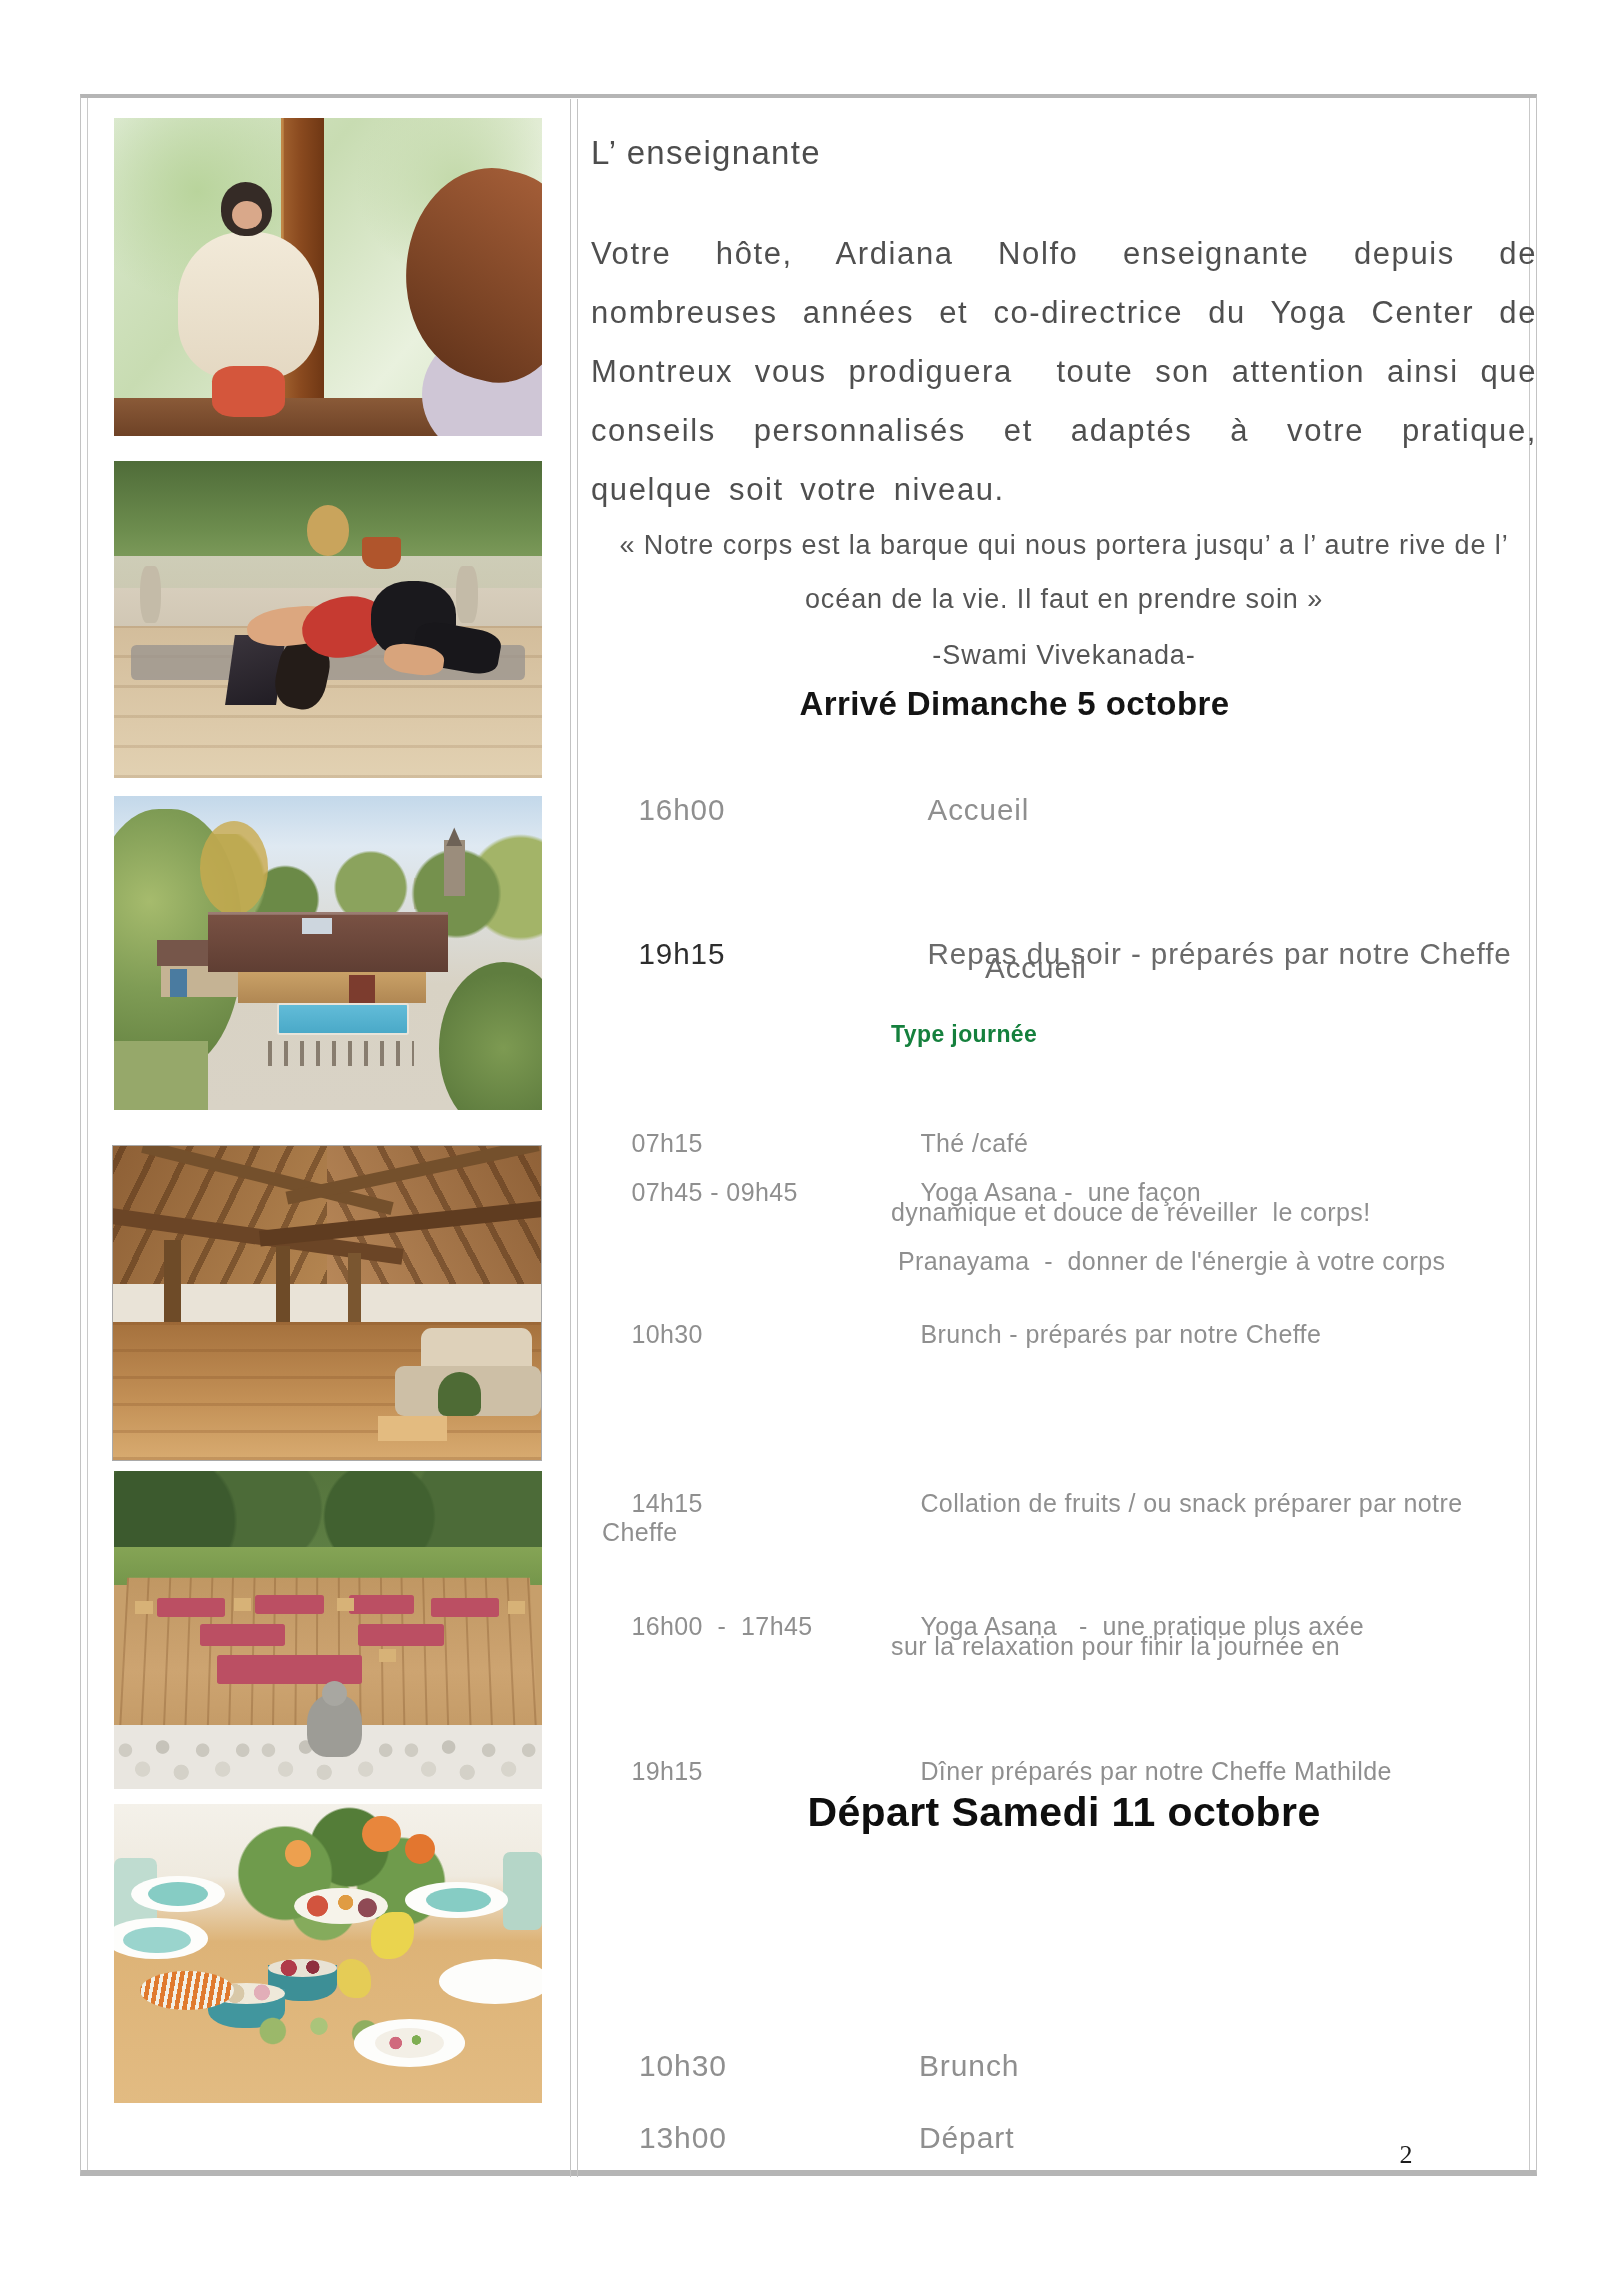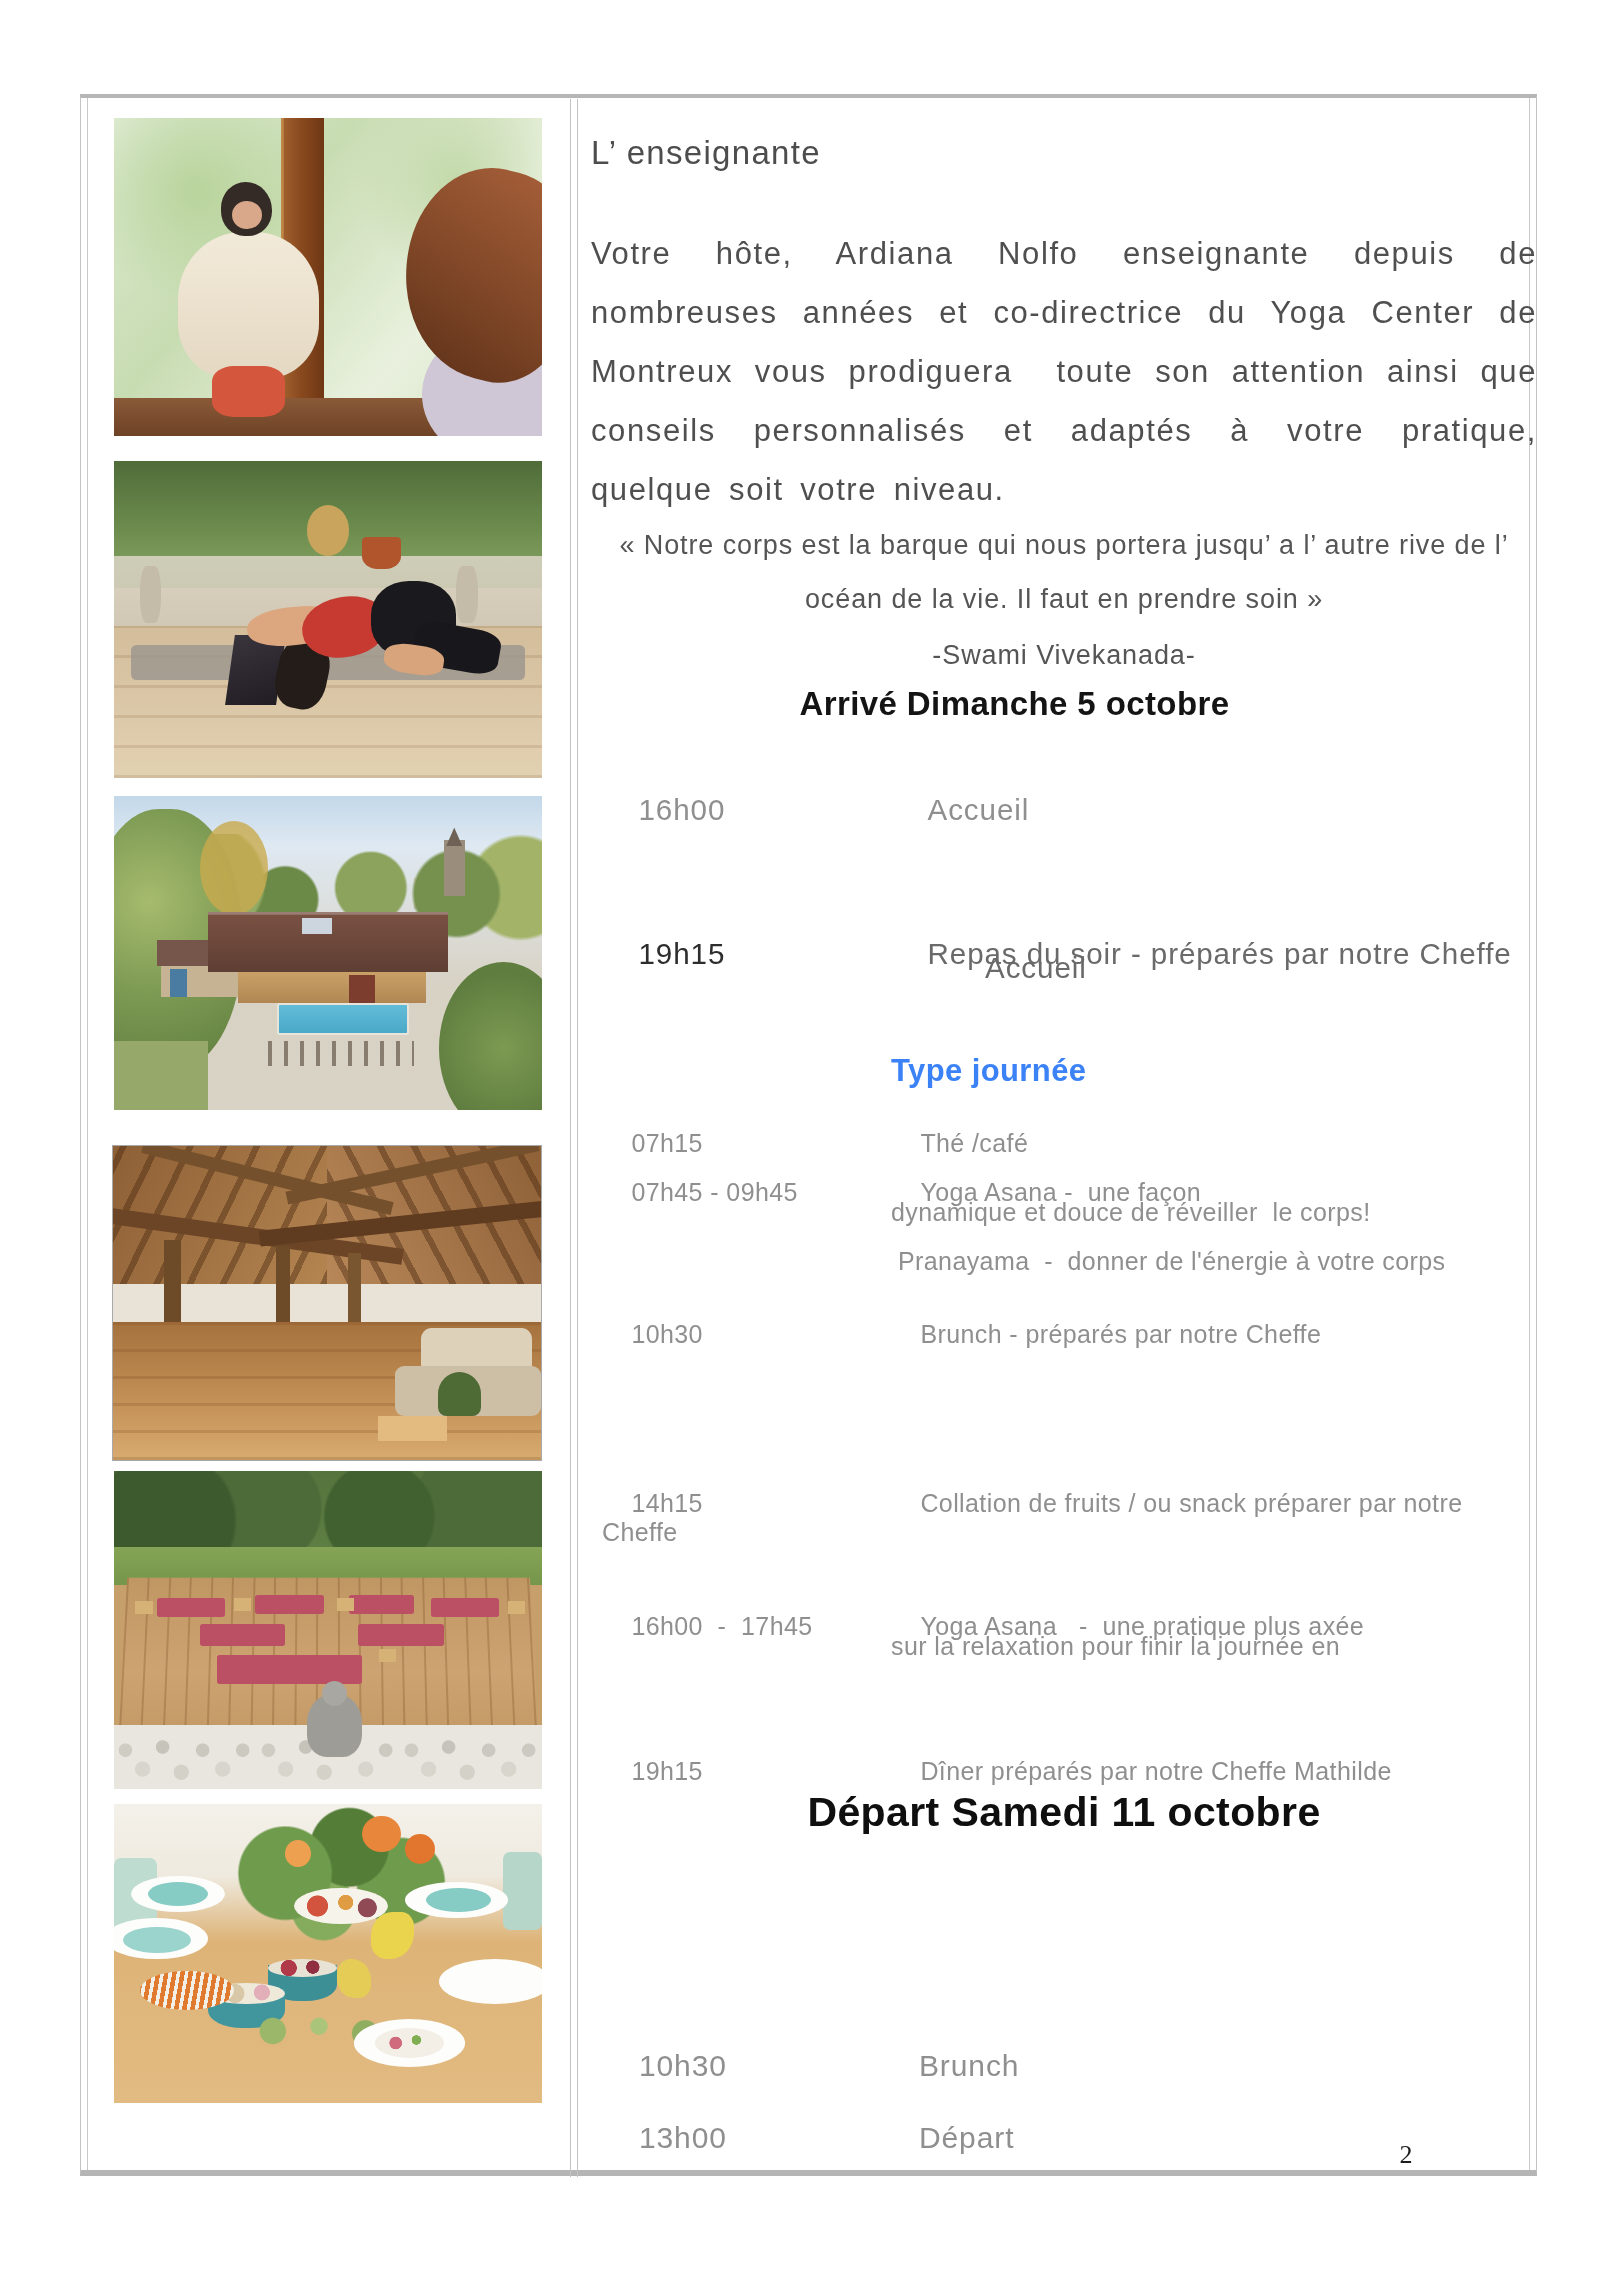--- a/index.html
+++ b/index.html
@@ -188,21 +188,21 @@
   
   .txt{position:absolute;white-space:pre-wrap;}
   .teacher-heading{left:591px;top:134px;font-size:33px;color:#4d4d4d;letter-spacing:1.3px;}
   .intro{left:591px;top:224px;width:946px;font-size:31px;line-height:59px;color:#4f4f4f;
          text-align:justify;letter-spacing:1.6px;word-spacing:6.3px;}
   .quote{left:591px;top:518px;width:946px;font-size:27px;line-height:54px;color:#555555;
          text-align:center;letter-spacing:0.9px;}
   .attribution{left:591px;top:640px;width:946px;font-size:27px;color:#555555;text-align:center;letter-spacing:0.9px;}
   .h-arrive{left:591px;top:685px;width:946px;padding-right:99px;box-sizing:border-box;
          font-size:33px;font-weight:bold;color:#141414;text-align:center;letter-spacing:0.4px;}
-  .h-type{left:891px;top:1021px;font-size:31px;font-weight:bold;color:#3b82f6;letter-spacing:0.4px;margin-top:32px;}
+  .h-type{left:891px;top:1021px;font-size:23px;font-weight:bold;color:#15803d;letter-spacing:0.4px;}
   .h-depart{left:591px;top:1789px;width:946px;font-size:41px;font-weight:bold;color:#0f0f0f;
          text-align:center;letter-spacing:0.4px;}
   .row{left:602px;width:935px;font-size:29.6px;color:#8f8f8f;letter-spacing:0.9px;}
   .row .t{display:inline-block;width:289px;vertical-align:top;}
   .row.small{font-size:25px;letter-spacing:0.4px;}
   .row.small .t{width:289px;}
   .cont{left:891px;font-size:25px;color:#8f8f8f;letter-spacing:0.4px;}
   .dark{color:#2d2d2d;}
   .mid{color:#6a6a6a;}
   .mathilde{left:985px;font-size:29.6px;color:#6a6a6a;letter-spacing:0.9px;}

